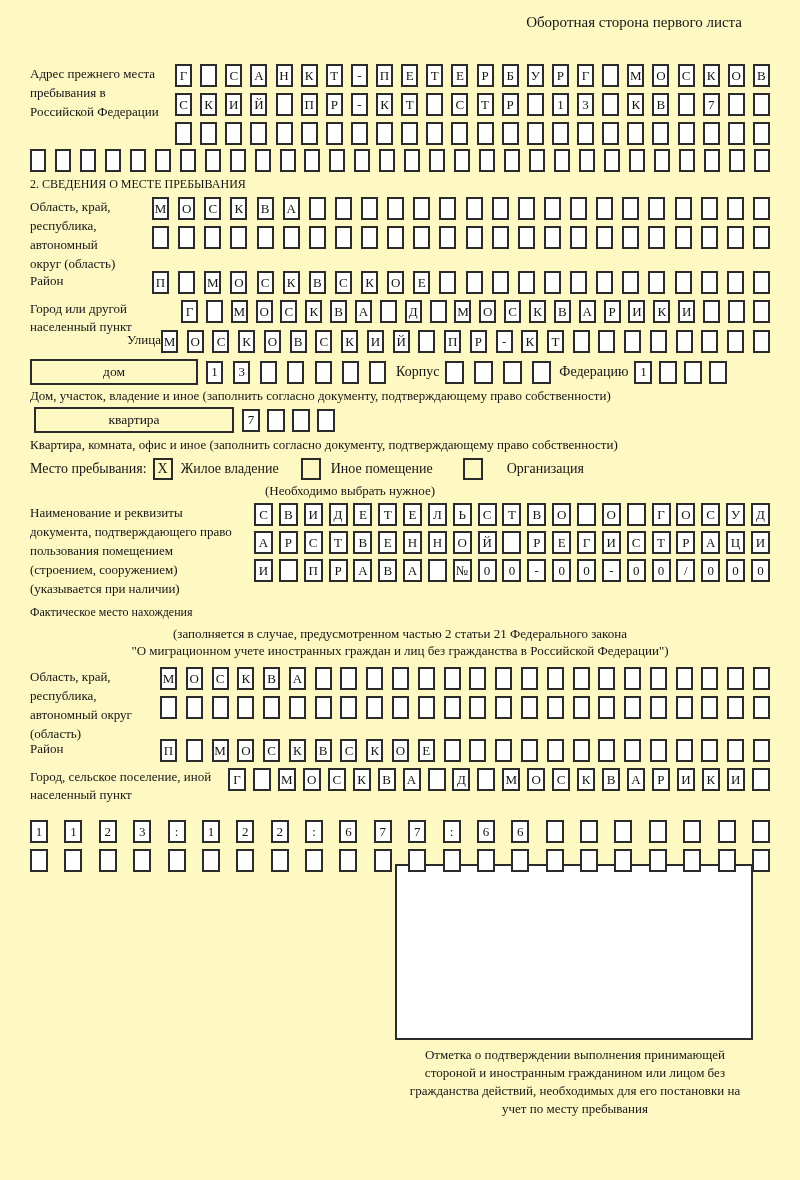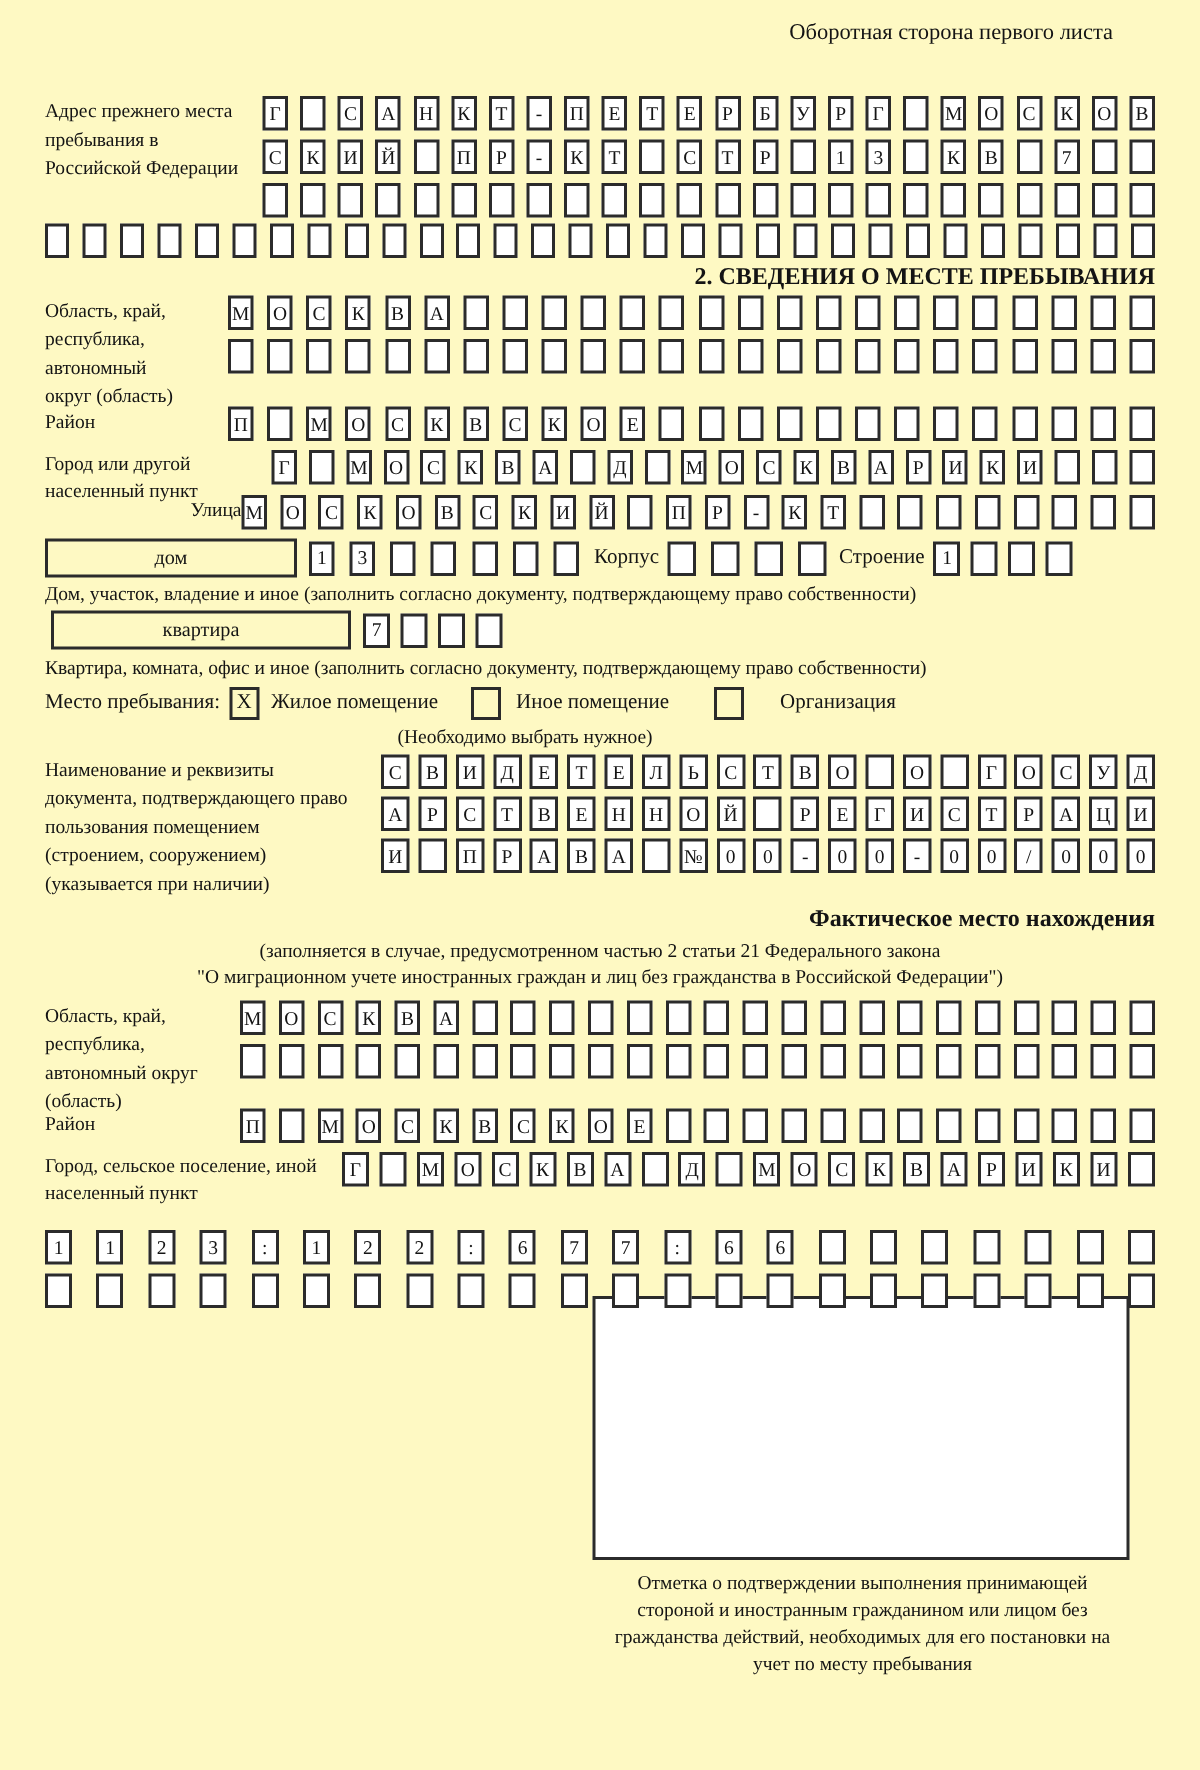--- a/index.html
+++ b/index.html
@@ -16,21 +16,21 @@
   .cell{
     width:17px;height:23px;border:2px solid #2b2b2b;box-sizing:border-box;
     display:flex;align-items:center;justify-content:center;
     font-size:13px;flex-shrink:0;background:#fff;
   }
   .c30 .cell{width:16px}
   .c21 .cell{width:19px}
   .c22 .cell{width:18px}
   .caption{font-size:13px;line-height:16px;}
   .center{text-align:center;}
-  .sec-title{font-weight:bold;font-size:16px;line-height:21px;text-align:right;}
+  .sec-title{font-weight:normal;font-size:12px;line-height:21px;text-align:left;}
   .w145{width:145px;padding-right:8px;}
   .w122{width:122px;padding-right:22px;}
   .w151{width:151px;padding-right:10px;line-height:18px;}
   .w131{width:131px;text-align:right;}
   .w224{width:224px;padding-right:14px;}
   .w130{width:130px;padding-right:20px;}
   .w198{width:198px;padding-right:14px;}
   .widebox{border:2px solid #2b2b2b;height:26px;box-sizing:border-box;display:flex;align-items:center;justify-content:center;font-size:13.5px;flex-shrink:0;}
   .inline-lbl{font-size:14px;white-space:nowrap;}
   .domrow{display:flex;align-items:center;}
@@ -331,21 +331,21 @@
         <span class="cell"></span>
         <span class="cell"></span>
       </div>
     <div class="inline-lbl" style="margin-left:10px;">Корпус</div>
     <div class="gap-row c21" style="width:106px;margin-left:6px;">
         <span class="cell"></span>
         <span class="cell"></span>
         <span class="cell"></span>
         <span class="cell"></span>
       </div>
-    <div class="inline-lbl" style="margin-left:8px;">Строение</div>
+    <div class="inline-lbl" style="margin-left:8px;">Федерацию</div>
     <div class="gap-row c22" style="width:93px;margin-left:6px;">
         <span class="cell">1</span>
         <span class="cell"></span>
         <span class="cell"></span>
         <span class="cell"></span>
       </div>
   </div>
   <div class="caption" style="margin-top:3px;">Дом, участок, владение и иное (заполнить согласно документу, подтверждающему право собственности)</div>
 
   <div class="domrow" style="margin-top:3px;">
@@ -355,21 +355,21 @@
         <span class="cell"></span>
         <span class="cell"></span>
         <span class="cell"></span>
       </div>
   </div>
   <div class="caption" style="margin-top:4px;">Квартира, комната, офис и иное (заполнить согласно документу, подтверждающему право собственности)</div>
 
   <div class="stayrow" style="margin-top:5px;">
     <span>Место пребывания:</span>
     <span class="chk" style="margin:0 8px 0 6px;">X</span>
-    <span>Жилое помещение</span>
+    <span>Жилое владение</span>
     <span class="chk" style="margin:0 10px 0 22px;"></span>
     <span>Иное помещение</span>
     <span class="chk" style="margin:0 24px 0 30px;"></span>
     <span>Организация</span>
   </div>
   <div class="caption center" style="margin-top:3px;margin-left:150px;width:340px;">(Необходимо выбрать нужное)</div>
 
   <div class="block" style="margin-top:4px;">
     <div class="lbl w224">Наименование и реквизиты документа, подтверждающего право пользования помещением (строением, сооружением) (указывается при наличии)</div>
     <div class="rows" style="gap:5px;">

